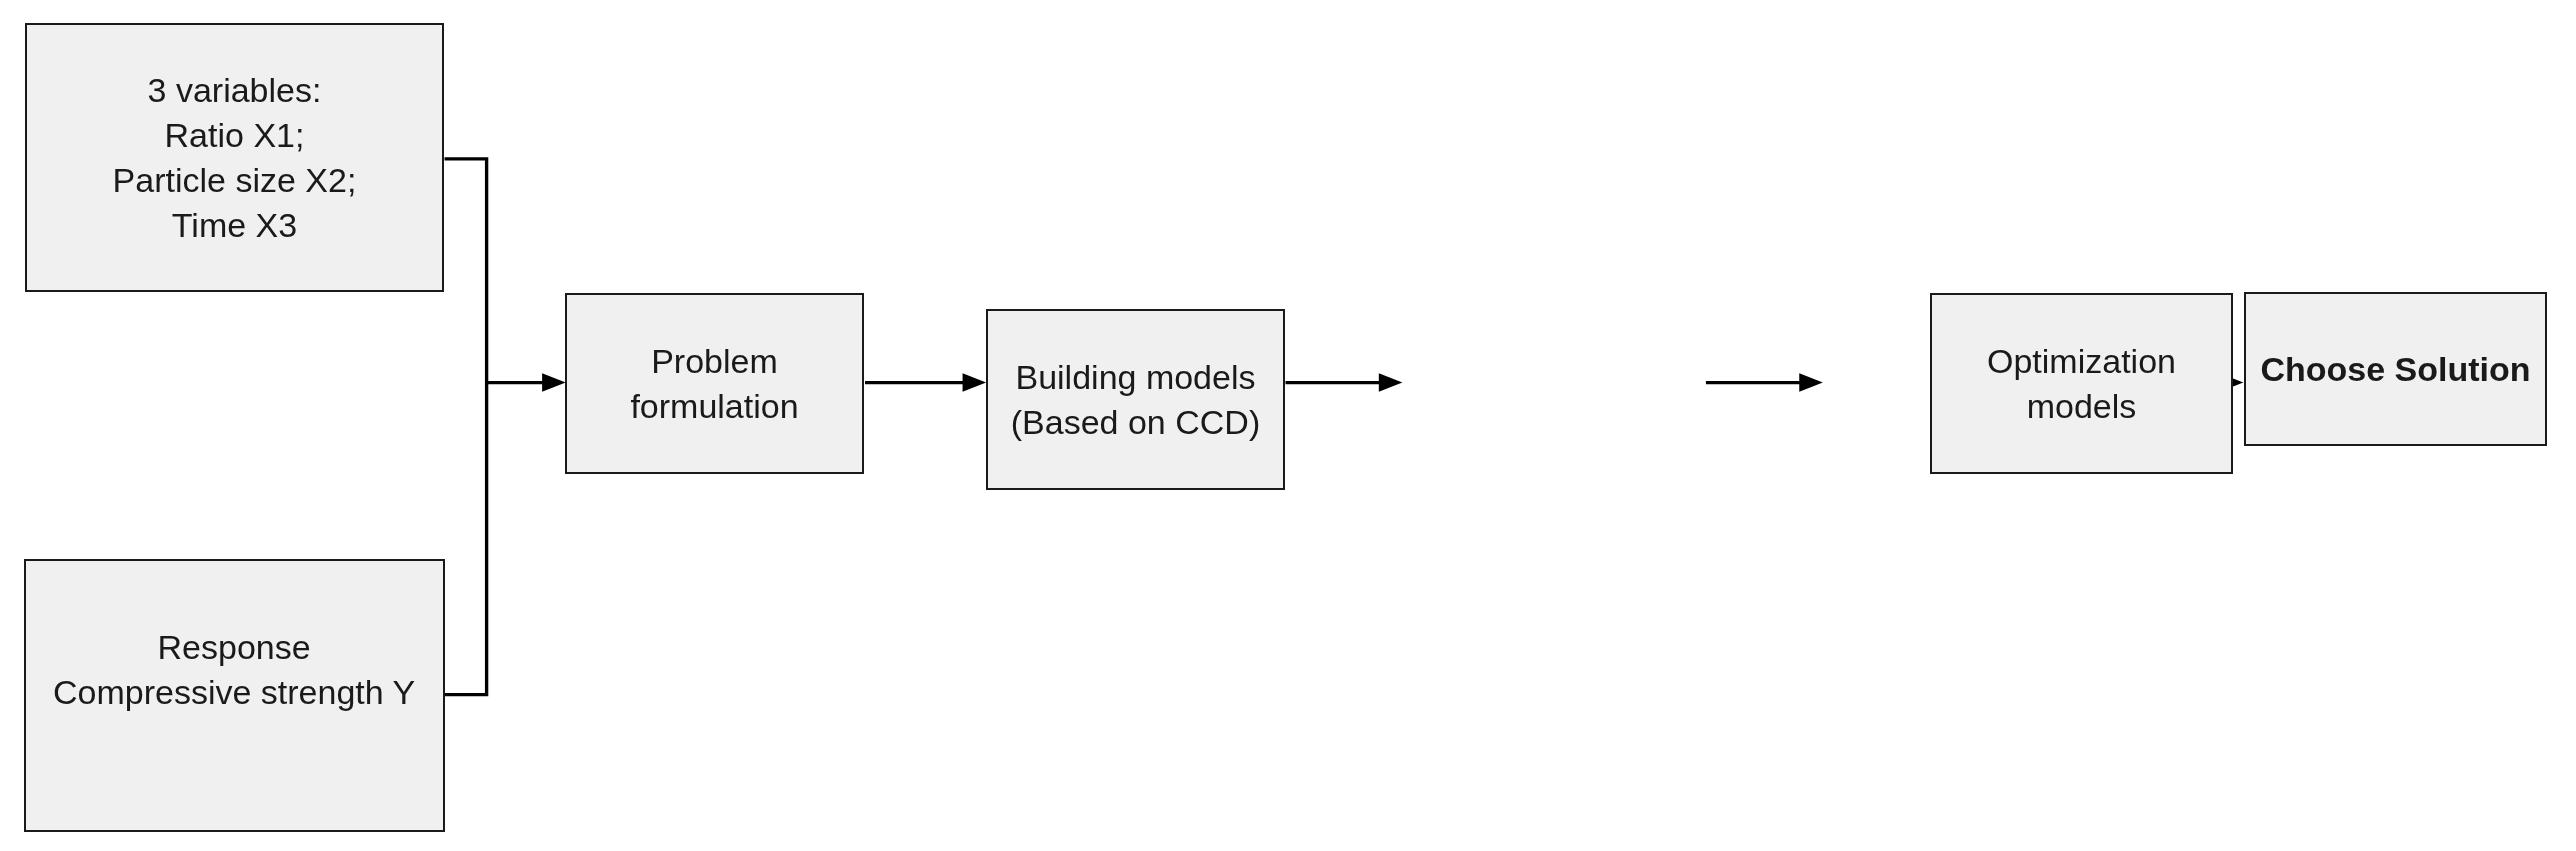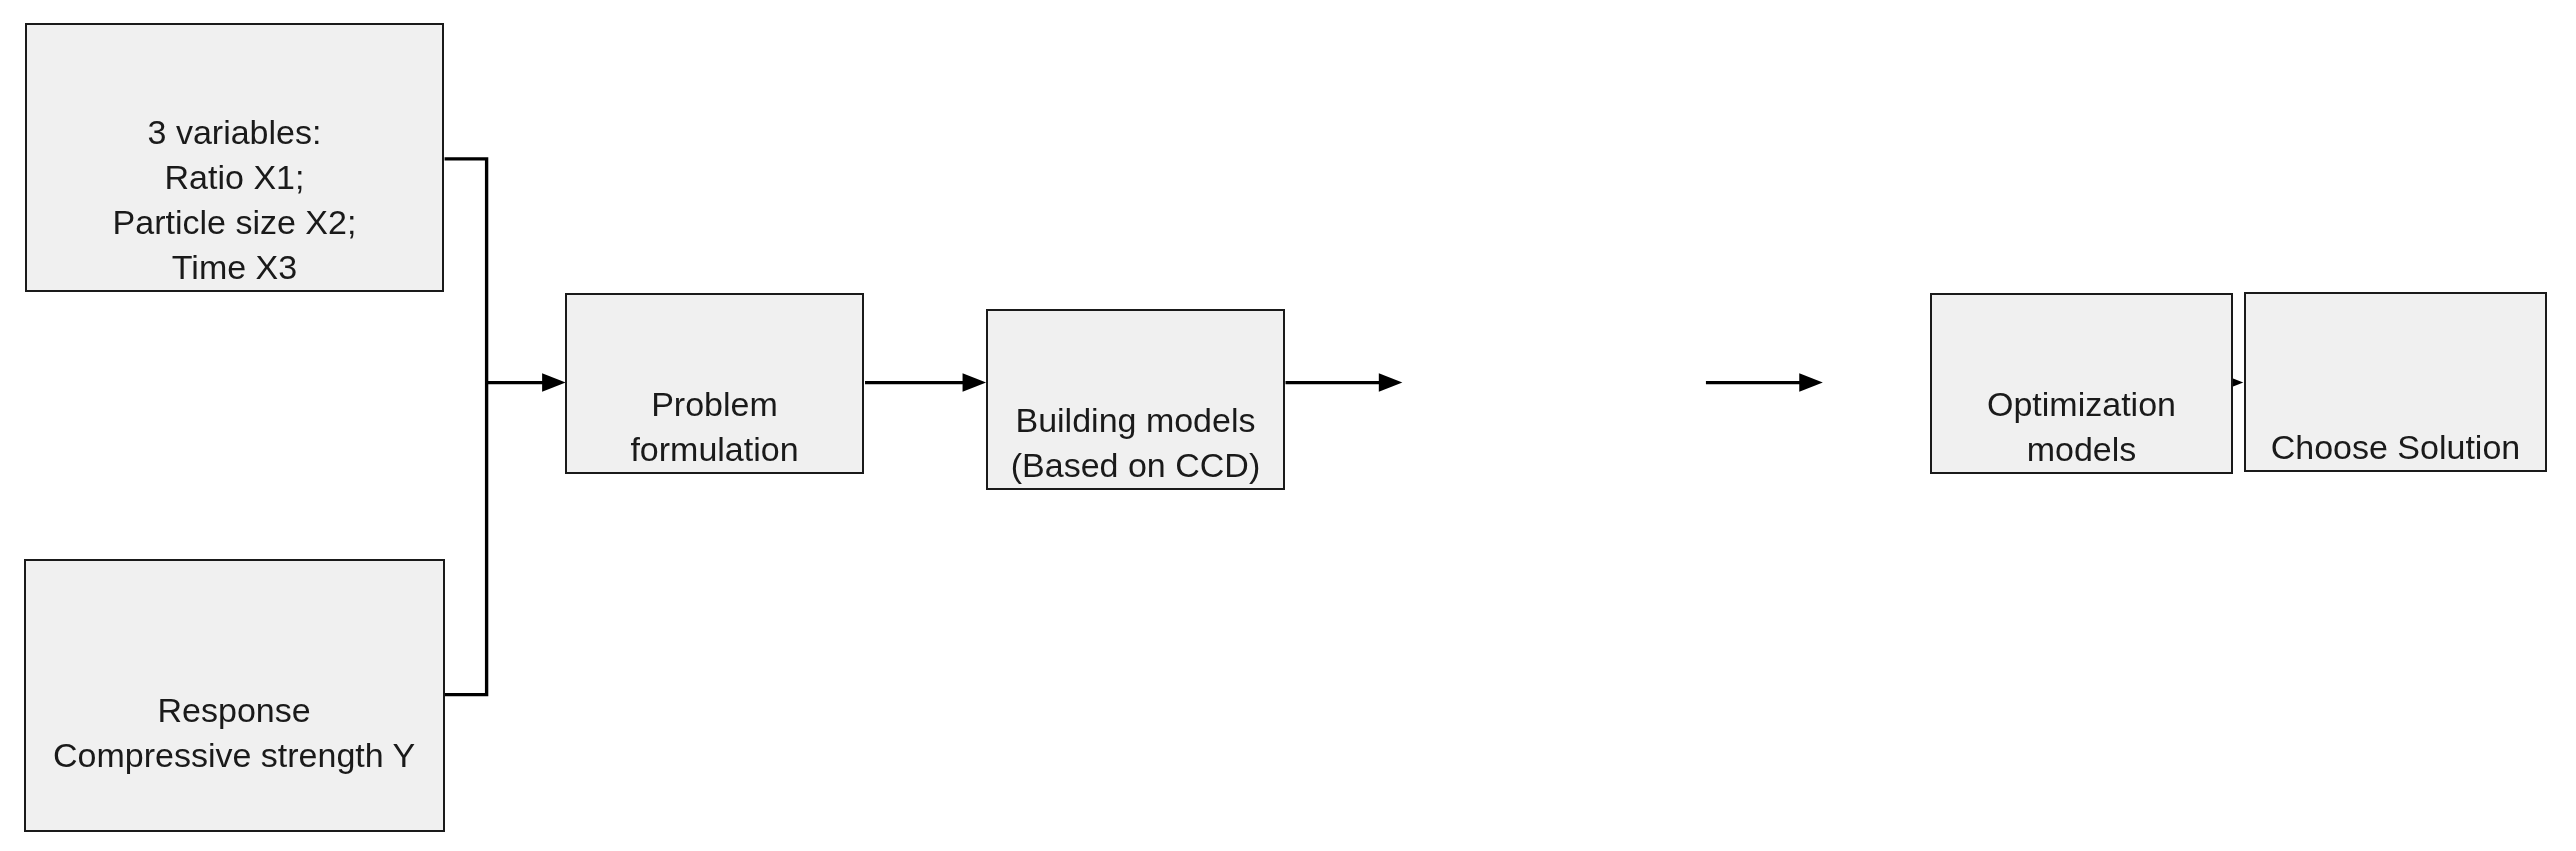--- a/index.html
+++ b/index.html
@@ -25,31 +25,31 @@
     position: absolute;
     box-sizing: border-box;
     background: #f0f0f0;
     border: 2.5px solid #1a1a1a;
     color: #1a1a1a;
     font-size: 34px;
     line-height: 45px;
     text-align: center;
     white-space: pre-line;
     display: flex;
-    align-items: flex-end;
+    align-items: center;
     justify-content: center;
   }
 
   .node-variables    { left: 25px;   top: 23px;  width: 419px; height: 269px; }
   .node-response     { left: 23.6px;   top: 559px; width: 421px; height: 273px; padding-bottom: 52px; }
   .node-problem      { left: 565px;  top: 293px; width: 299px; height: 181px; }
   .node-building     { left: 986px; top: 293px; width: 299px; height: 181px; margin-top: 16px; }
   .node-analysis     { left: 1402px; top: 293px; width: 304px; height: 181px; }
   .node-optimization { left: 1930px; top: 293px; width: 303px; height: 181px; }
-  .node-choose       { left: 2244px; top: 292px; width: 303px; height: 180px; }
+  .node-choose       { left: 2244px; top: 292px; width: 303px; height: 154px; font-weight: bold; }
 </style>
 </head>
 <body>
 
 <div class="canvas">
 
   <svg class="connector-layer" viewBox="0 0 3062 1012" xmlns="http://www.w3.org/2000/svg" aria-hidden="true">
 
     <path d="M528 189 L578 189 L578 826 L528 826" fill="none" stroke="#000000" stroke-width="4"></path>
 

